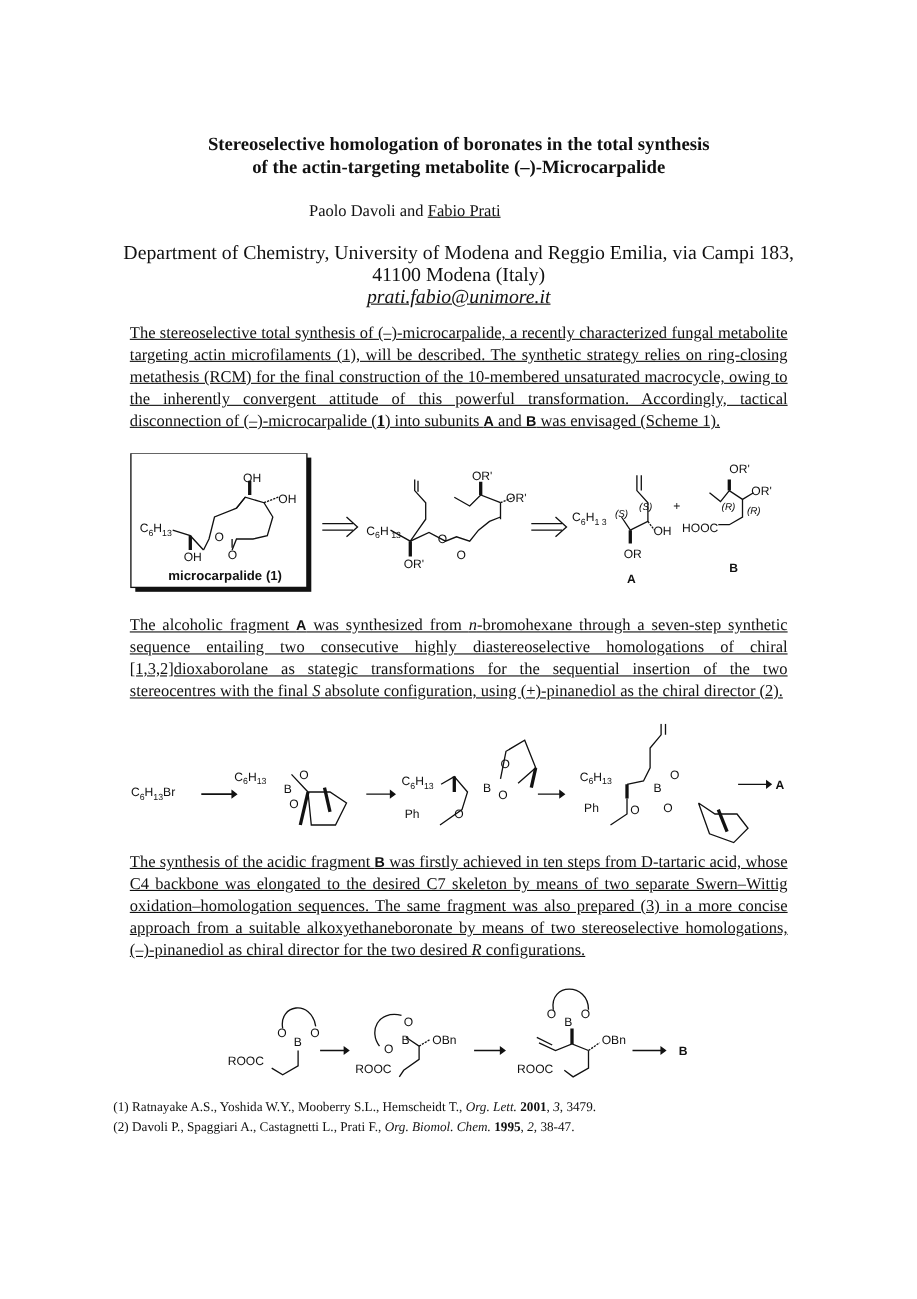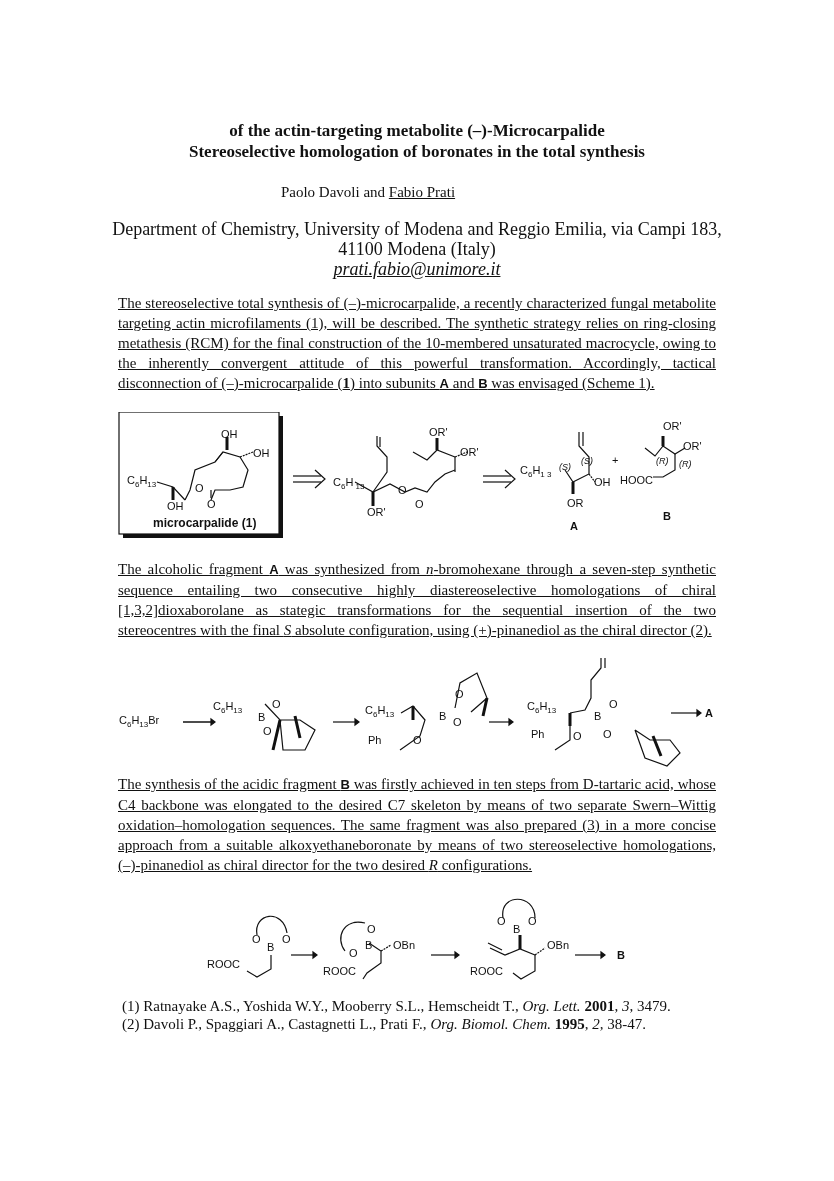--- a/index.html
+++ b/index.html
@@ -6,30 +6,30 @@
   body { width:834px; height:1181px; position:relative; overflow:hidden;
          font-family:"Liberation Serif", serif; color:#111; }
   .title { position:absolute; left:0; width:834px; top:120px; text-align:center;
            font-weight:bold; font-size:17px; line-height:21px; }
   .authors { position:absolute; left:0; width:736px; top:184px; text-align:center; font-size:15px; }
   .authors u { text-decoration:underline; }
   .affil { position:absolute; left:0; width:834px; top:219px; text-align:center; font-size:18px; line-height:20px; }
   .affil .email { font-style:italic; text-decoration:underline; }
   .para { position:absolute; left:118px; width:598px; font-size:15px; line-height:20px; text-align:justify;text-decoration:underline; }
   .sans { font-family:"Liberation Sans", sans-serif; font-weight:bold; font-size:13px; }
-  .refs { position:absolute; left:122px; top:998px; width:600px; font-size:15px; line-height:17.5px; }
+  .refs { position:absolute; left:103px; top:998px; width:600px; font-size:12px; line-height:17.5px; }
   .scheme { position:absolute; }
   svg text { font-family:"Liberation Sans", sans-serif; }
 </style>
 </head>
 <body>
 
 <div class="title">
+  <div>Stereoselective homologation of boronates in the total synthesis</div>
   <div>of the actin-targeting metabolite (–)-Microcarpalide</div>
-  <div>Stereoselective homologation of boronates in the total synthesis</div>
 </div>
 
 <div class="authors">
   <span>Paolo Davoli</span><span> and </span><u>Fabio Prati</u>
 </div>
 
 <div class="affil">
   <div>Department of Chemistry, University of Modena and Reggio Emilia, via Campi 183,</div>
   <div>41100 Modena (Italy)</div>
   <div><span class="email">prati.fabio@unimore.it</span></div>

